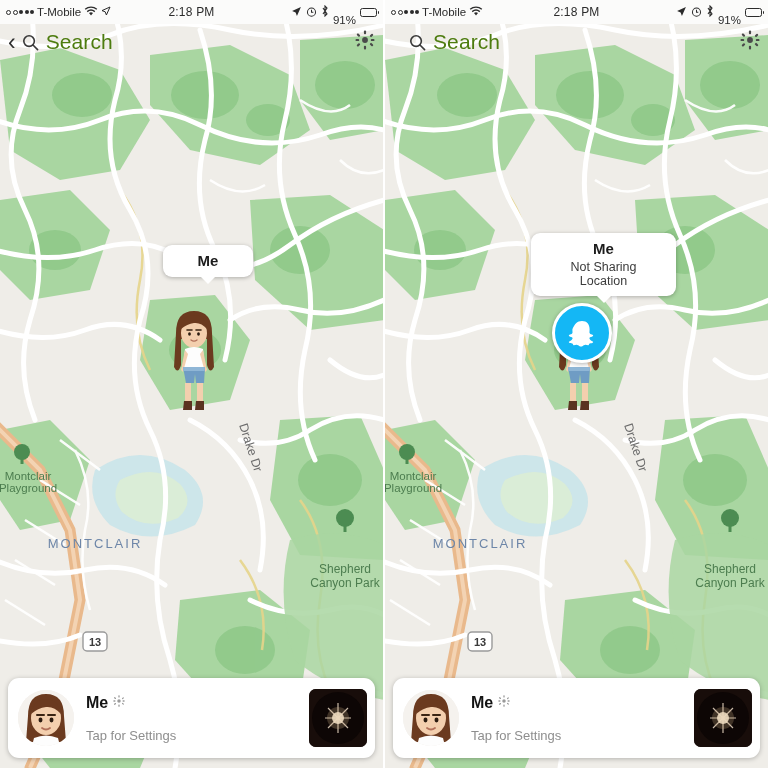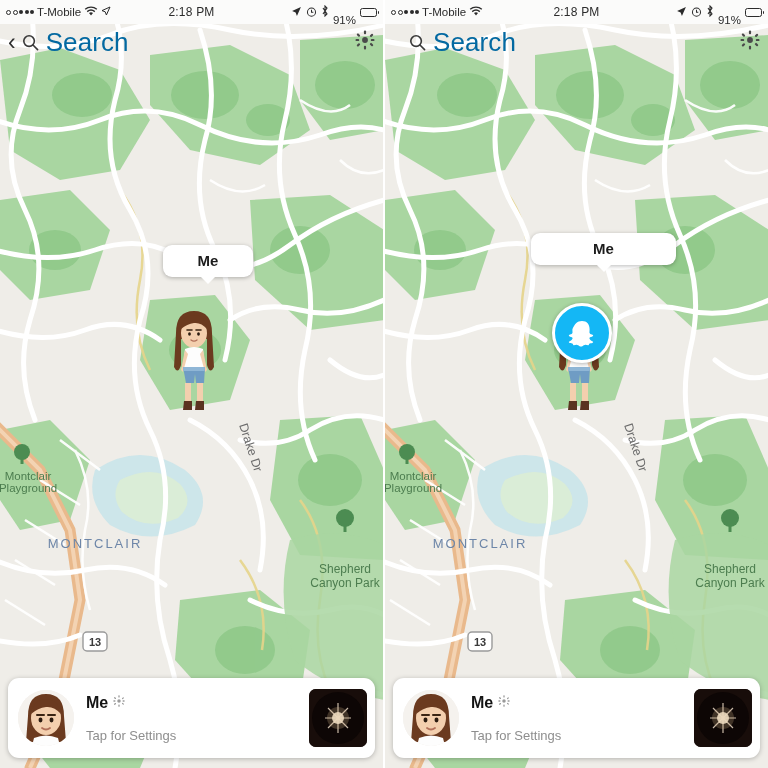--- a/index.html
+++ b/index.html
@@ -40,21 +40,21 @@
 
   
   .topbar{
     position:absolute;top:22px;left:0;right:0;height:40px;
     display:flex;align-items:center;z-index:35;
     padding:0 8px;box-sizing:border-box;
     color:#3a3a3a;
   }
   .back-chev{font-size:23px;line-height:1;color:#2f2f2f;font-weight:300;margin-right:6px;}
   .search-ico{font-size:17px;margin-right:7px;display:flex;align-items:center;}
-  .search-label{font-size:26px;color:#0369a1;letter-spacing:.1px;}
+  .search-label{font-size:21px;color:#4d7c0f;letter-spacing:.1px;}
   .gear-right{margin-left:auto;font-size:19px;color:#4a4a4a;}
 
   
   .map{position:absolute;top:0;left:0;width:384px;height:768px;background:#efede8;}
   .map svg{display:block;}
 
   
   .bubble{
     position:absolute;background:#ffffff;border-radius:9px;
     box-shadow:0 1px 4px rgba(0,0,0,.28);
@@ -495,20 +495,21 @@
               <rect x="17" y="14" width="2.4" height="4" rx="1" transform="rotate(-45 18.2 16)"></rect>
               <rect x="17" y="4" width="2.4" height="4" rx="1" transform="rotate(45 18.2 6)"></rect>
               <rect x="2.6" y="14.4" width="2.4" height="4" rx="1" transform="rotate(45 3.8 16.4)"></rect>
             </g>
           </svg>
       </span>
     </div>
 
     <div class="bubble" style="left:146px;top:233px;width:145px;box-sizing:border-box;">
       <div class="b-title">Me</div>
+      <div class="b-sub">Not Sharing Location</div>
     </div>
 
     <div class="bitmoji" style="left:163px;top:305px;">
       <svg width="62" height="115" viewBox="0 0 62 115">
         <path d="M13 28 Q13 6 31 6 Q49 6 49 28 L51 62 Q47 70 44 60 L44 34 L18 34 L18 60 Q15 70 11 62 Z" fill="#6b3a1f"></path>
         <ellipse cx="31" cy="28" rx="13" ry="15" fill="#f3cfae"></ellipse>
         <path d="M18 24 Q20 10 31 10 Q42 10 44 24 Q38 17 31 18 Q24 19 18 24 Z" fill="#6b3a1f"></path>
         <path d="M24 25 h5 M33 25 h5" stroke="#3a2413" stroke-width="1.6" stroke-linecap="round"></path>
         <ellipse cx="26.5" cy="29" rx="1.4" ry="1.7" fill="#2b1b10"></ellipse>
         <ellipse cx="35.5" cy="29" rx="1.4" ry="1.7" fill="#2b1b10"></ellipse>

